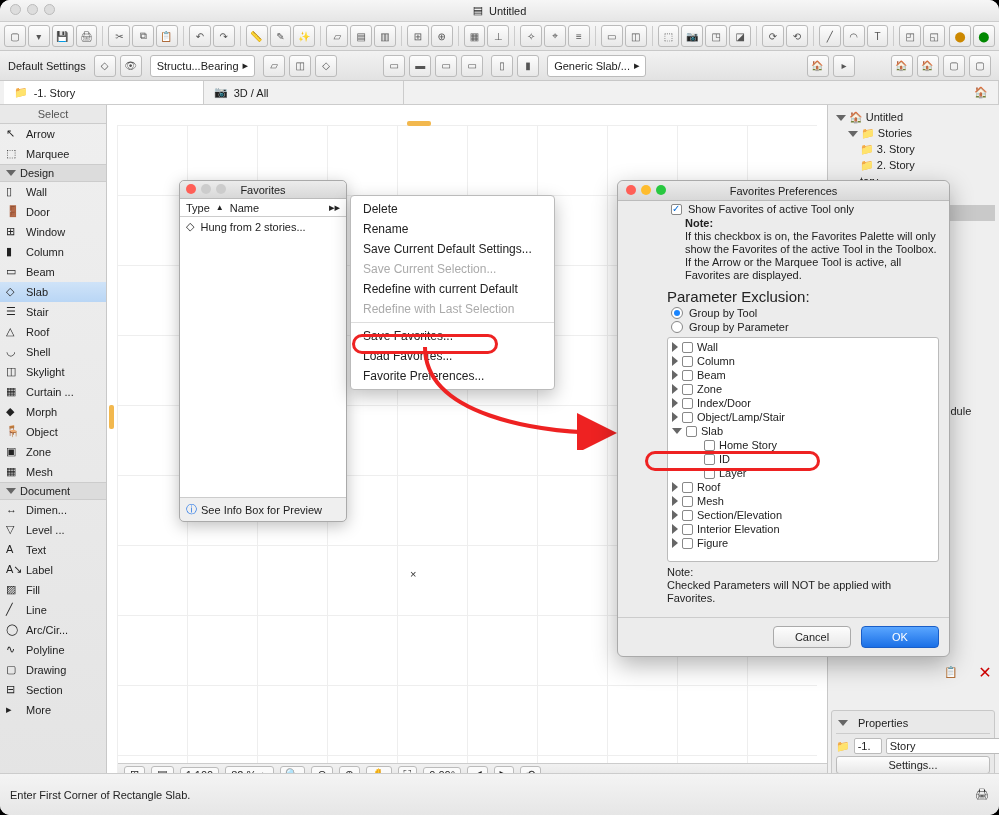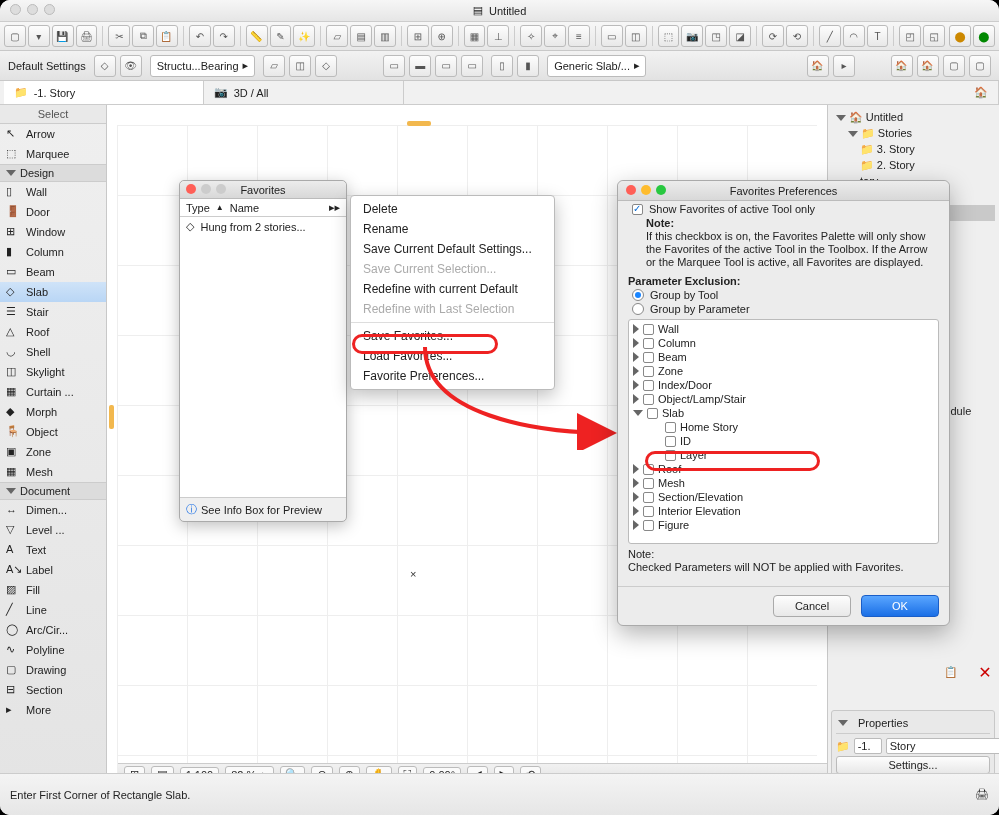--- a/index.html
+++ b/index.html
@@ -67,23 +67,23 @@
 .ctxmenu .mi { padding:3px 12px; font-size:12px; color:#222; }
 .ctxmenu .mi.dis { color:#aaa; }
 .ctxmenu .msep { height:1px; background:#ddd; margin:3px 0; }
 .highlight-oval { position:absolute; border:3px solid #e22; border-radius: 14px; pointer-events:none; }
 
 
 .dlg { position:absolute; left:617px; top:180px; width:333px; background:#ececec; border:1px solid #aaa; border-radius:6px; box-shadow:0 8px 24px rgba(0,0,0,.3); }
 .dlg .dbar { height:20px; display:flex; align-items:center; justify-content:center; background:linear-gradient(#ececec,#d8d8d8); border-bottom:1px solid #bbb; border-radius:6px 6px 0 0; position:relative; }
 .dlg .dbar .dd { position:absolute; left:8px; top:4px; display:flex; gap:5px;}
 .dlg .dbar .dd span{ width:10px; height:10px; border-radius:50%;}
-.dlg .body { padding:0 10px 6px; font-size:11px;}
+.dlg .body { padding:0 10px 6px; font-size:11px;margin-left:39px;}
 .dlg .note { font-size:9.5px; color:#666; line-height:12px; margin: 2px 0 6px 18px; }
-.dlg .sect { font-size:11px; margin:6px 0 2px;font-weight:bold; }
+.dlg .sect { font-size:15px; margin:6px 0 2px; }
 .dlg .radio, .dlg .check { display:flex; align-items:center; gap:6px; margin:2px 0 2px 4px;}
 .dlg .treebox { background:#fff; border:1px solid #bbb; border-radius:3px; height:225px; overflow:auto; margin-top:4px; padding:2px 0;}
 .dlg .trow { display:flex; align-items:center; gap:4px; padding:1px 4px; font-size:11px; }
 .dlg .indent2 { padding-left:36px; }
 .dlg .btns { display:flex; justify-content:flex-end; gap:10px; padding:8px 10px; border-top:1px solid #ccc; }
 .dlg .btn { width:78px; height:22px; border:1px solid #aaa; border-radius:4px; background:linear-gradient(#fdfdfd,#e8e8e8); display:flex; align-items:center; justify-content:center;}
 .dlg .btn.primary { background: linear-gradient(#5aa6ff,#1a6fe6); color:#fff; border-color:#1a5ec7;}
 
 .cb { width:11px; height:11px; border:1px solid #888; border-radius:2px; background:#fff; display:inline-block; flex-shrink:0;}
 .cb.checked::after { content:"✓"; font-size:10px; color:#0a6dd6; position:relative; top:-3px; left:0px;}

